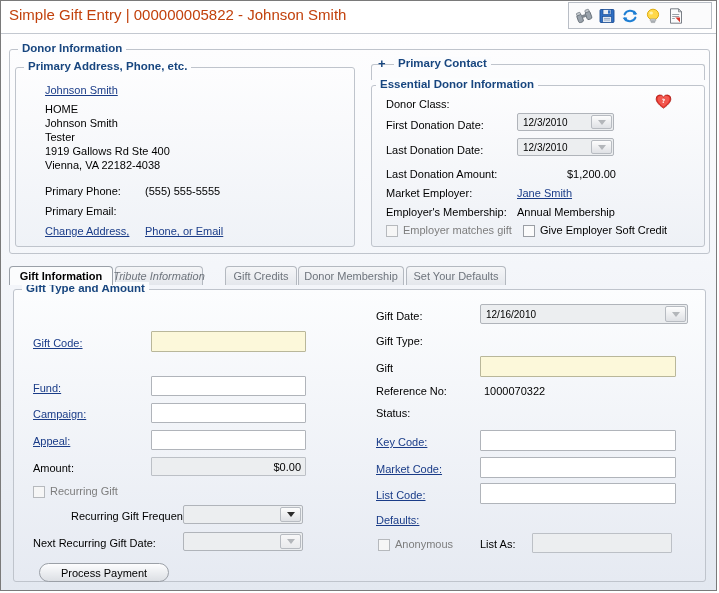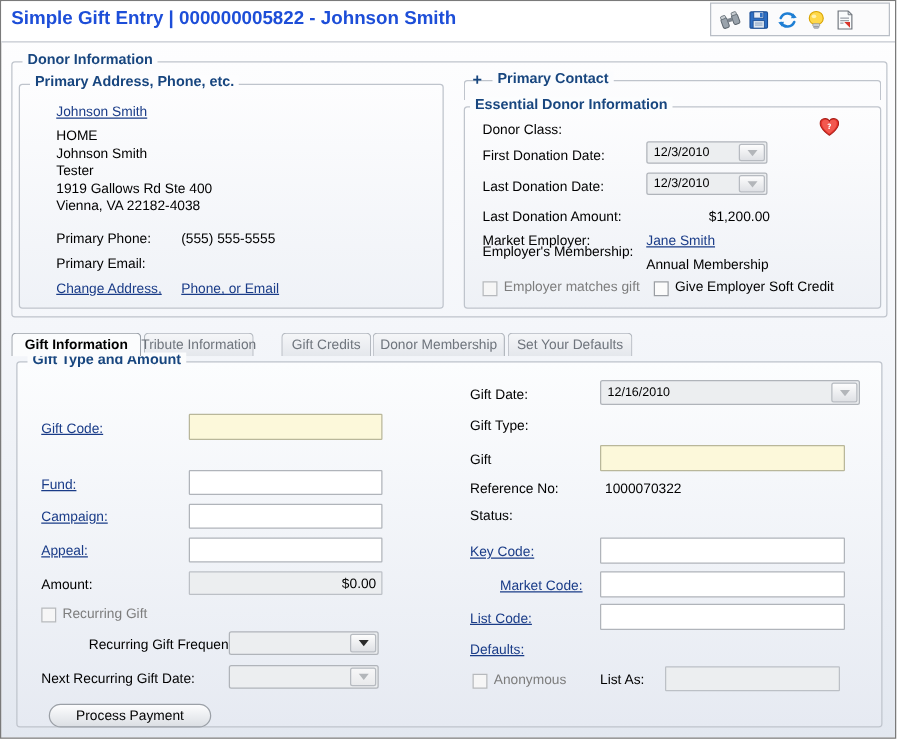--- a/index.html
+++ b/index.html
@@ -18,21 +18,21 @@
   }
 
   
   .titlebar{
     position:relative;height:32px;
     background:#ffffff;
     border-bottom:1px solid #c3c8d0;
   }
   .title-text{
     position:absolute;left:8px;top:5px;
-    font-size:15px;font-weight:bold;color:#1d4ed8;
+    font-size:15px;font-weight:normal;color:#c2410c;
     letter-spacing:0px;white-space:nowrap;
   }
   .toolbar{
     position:absolute;right:4px;top:1px;
     height:27px;width:144px;
     border:1px solid #b9bec6;
     background:#fbfbfc;
     display:flex;align-items:center;gap:5px;
     padding-left:6px;box-sizing:border-box;
   }
@@ -253,33 +253,33 @@
           <i class="arrow dim"></i>
         </span>
     </div>
 
     <div class="abs lbl" style="left:14px;top:82px;">Last Donation Amount:</div>
     <div class="abs val" style="left:195px;top:82px;">$1,200.00</div>
 
     <div class="abs lbl" style="left:14px;top:101px;">Market Employer:</div>
     <div class="abs lnk" style="left:145px;top:101px;">Jane Smith</div>
 
-    <div class="abs lbl" style="left:14px;top:110px;">Employer's Membership:</div>
+    <div class="abs lbl" style="left:14px;top:120px;">Employer's Membership:</div>
     <div class="abs val" style="left:145px;top:120px;">Annual Membership</div>
 
     <span class="cbx dim" style="left:14px;top:139px;"></span>
     <div class="abs lbl-dim" style="left:31px;top:138px;">Employer matches gift</div>
 
     <span class="cbx" style="left:151px;top:139px;"></span>
     <div class="abs lbl" style="left:168px;top:138px;">Give Employer Soft Credit</div>
   </div>
 
   <div class="tabstrip">
     <div class="tab active" style="left:0px;width:104px;">Gift Information</div>
-    <div class="tab" style="left:106px;width:88px;">Tribute Information</div>
+    <div class="tab" style="left:106px;width:88px;font-style:italic;">Tribute Information</div>
     <div class="tab" style="left:216px;width:72px;">Gift Credits</div>
     <div class="tab" style="left:397px;width:100px;">Set Your Defaults</div>
     <div class="tab" style="left:289px;width:106px;">Donor Membership</div>
   </div>
 
   <div class="group" id="giftType">
     <div class="legend" style="background:#fbfcfd;">Gift Type and Amount</div>
 
     <div class="abs lnk" style="left:19px;top:47px;">Gift Code:</div>
     <input class="tb yellow" style="left: 137px; top: 41px; width: 155px; height: 21px;" value="">
@@ -333,21 +333,21 @@
 
     <div class="abs lbl" style="left:362px;top:95px;">Reference No:</div>
     <div class="abs val" style="left:470px;top:95px;">1000070322</div>
 
     <div class="abs lbl" style="left:362px;top:117px;">Status:</div>
     <div class="abs val" style="left:466px;top:117px;"></div>
 
     <div class="abs lnk" style="left:362px;top:146px;">Key Code:</div>
     <input class="tb" style="left: 466px; top: 140px; width: 196px; height: 21px;" value="">
 
-    <div class="abs lnk" style="left:362px;top:173px;margin-left:24px;">Market Code:</div>
+    <div class="abs lnk" style="left:362px;top:173px;">Market Code:</div>
     <input class="tb" style="left: 466px; top: 167px; width: 196px; height: 21px;" value="">
 
     <div class="abs lnk" style="left:362px;top:199px;">List Code:</div>
     <input class="tb" style="left: 466px; top: 193px; width: 196px; height: 21px;" value="">
 
     <div class="abs lnk" style="left:362px;top:224px;">Defaults:</div>
 
     <span class="cbx dim" style="left:364px;top:249px;"></span>
     <div class="abs lbl-dim" style="left:381px;top:248px;">Anonymous</div>
 

